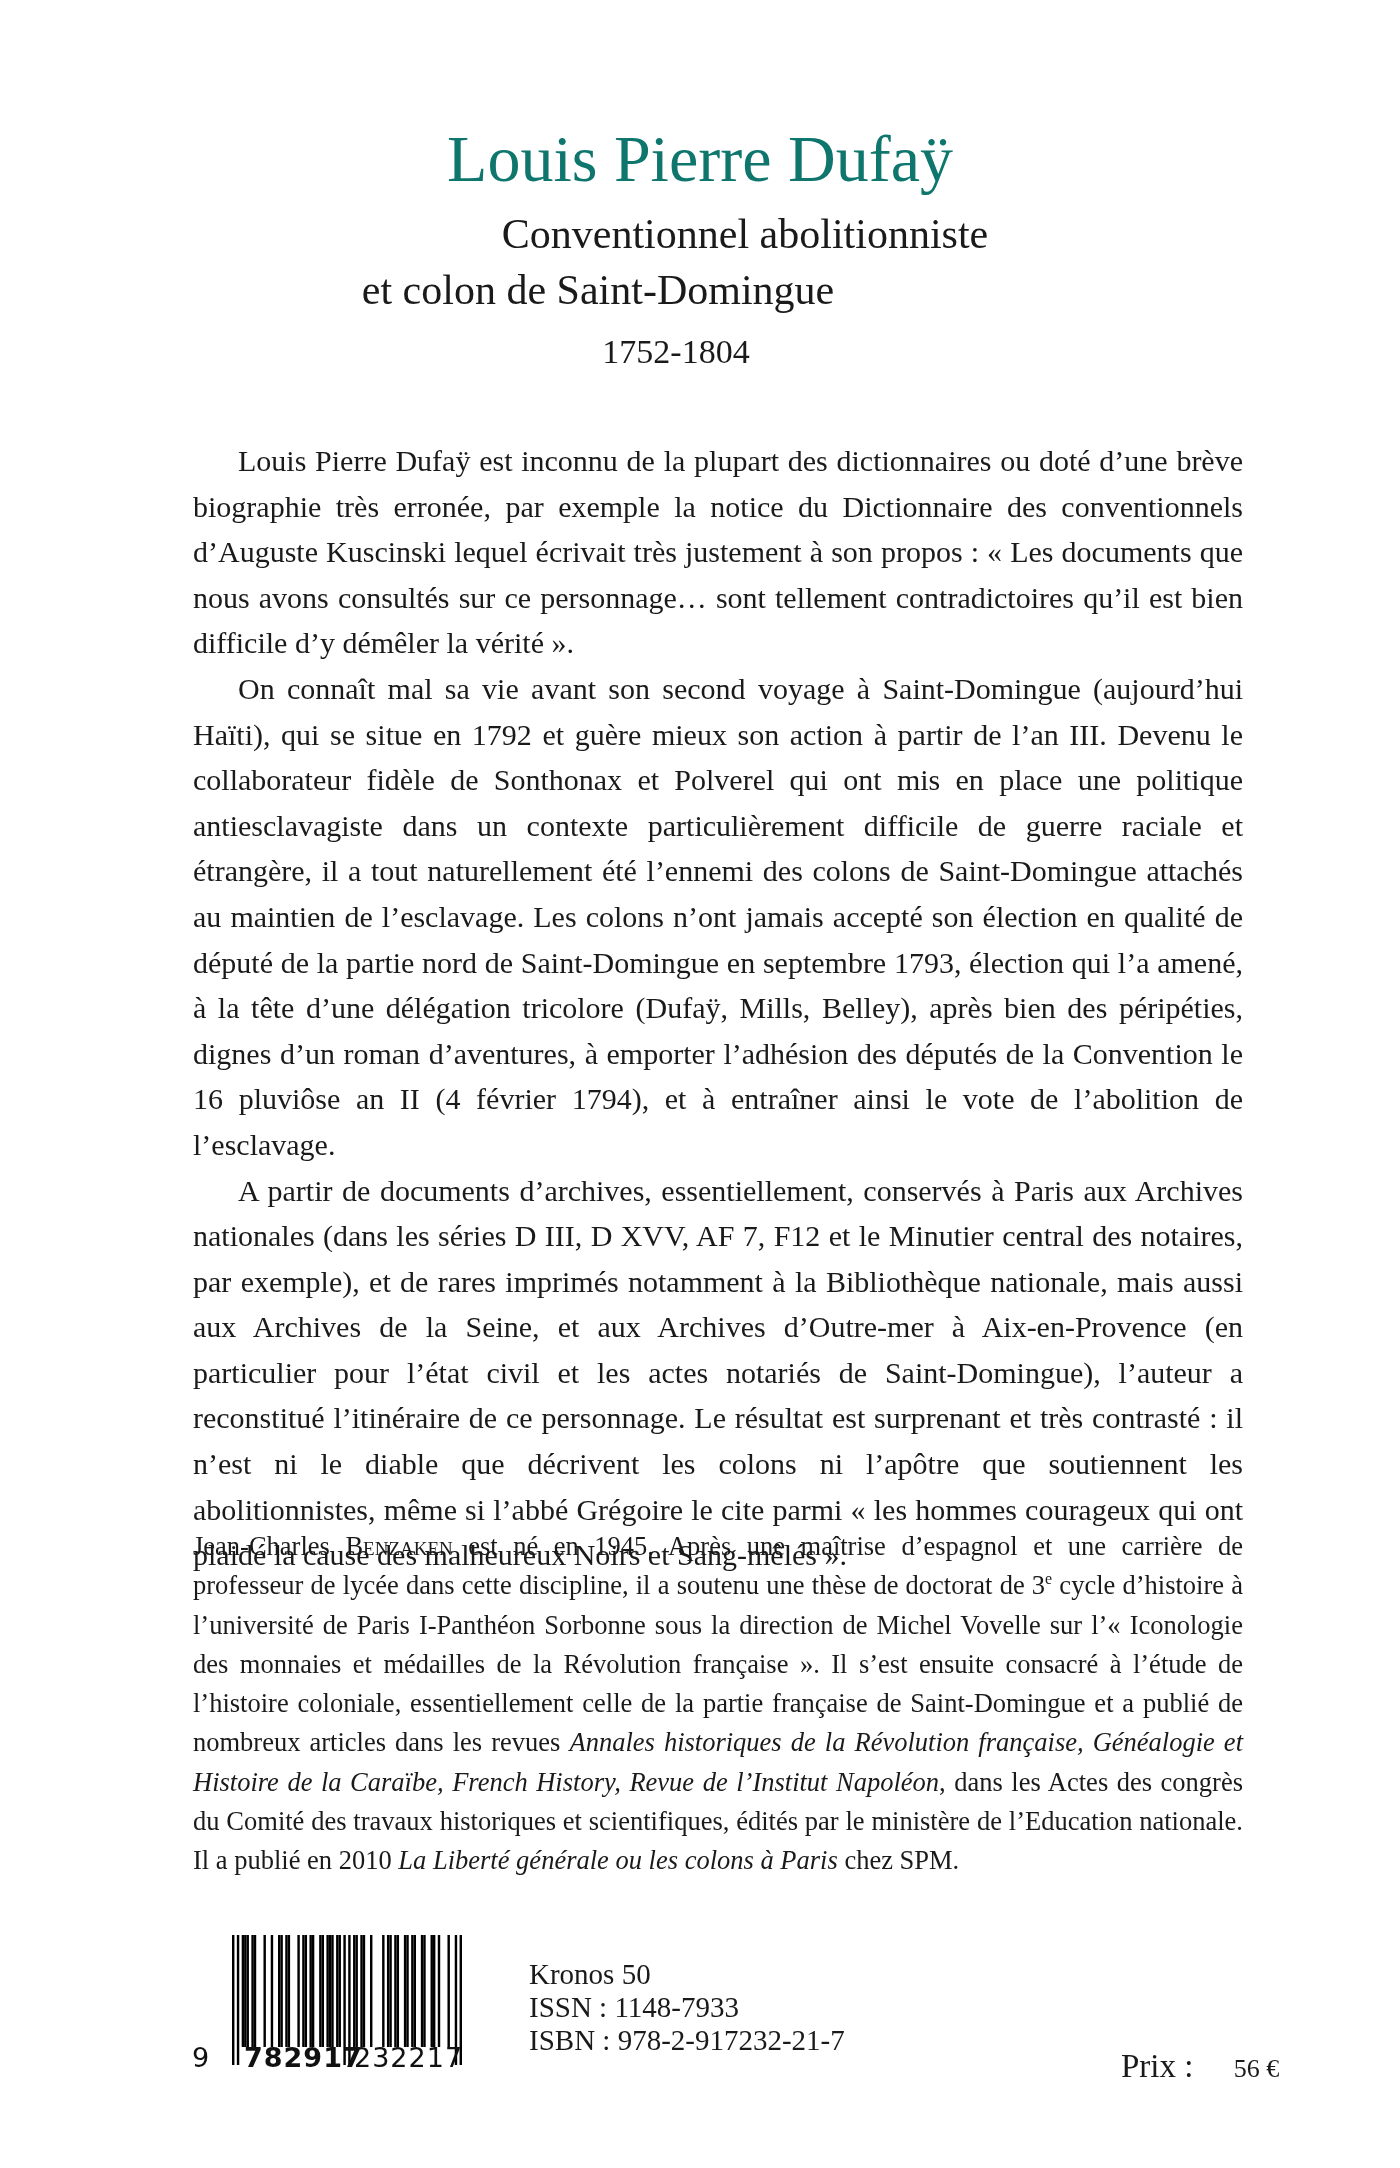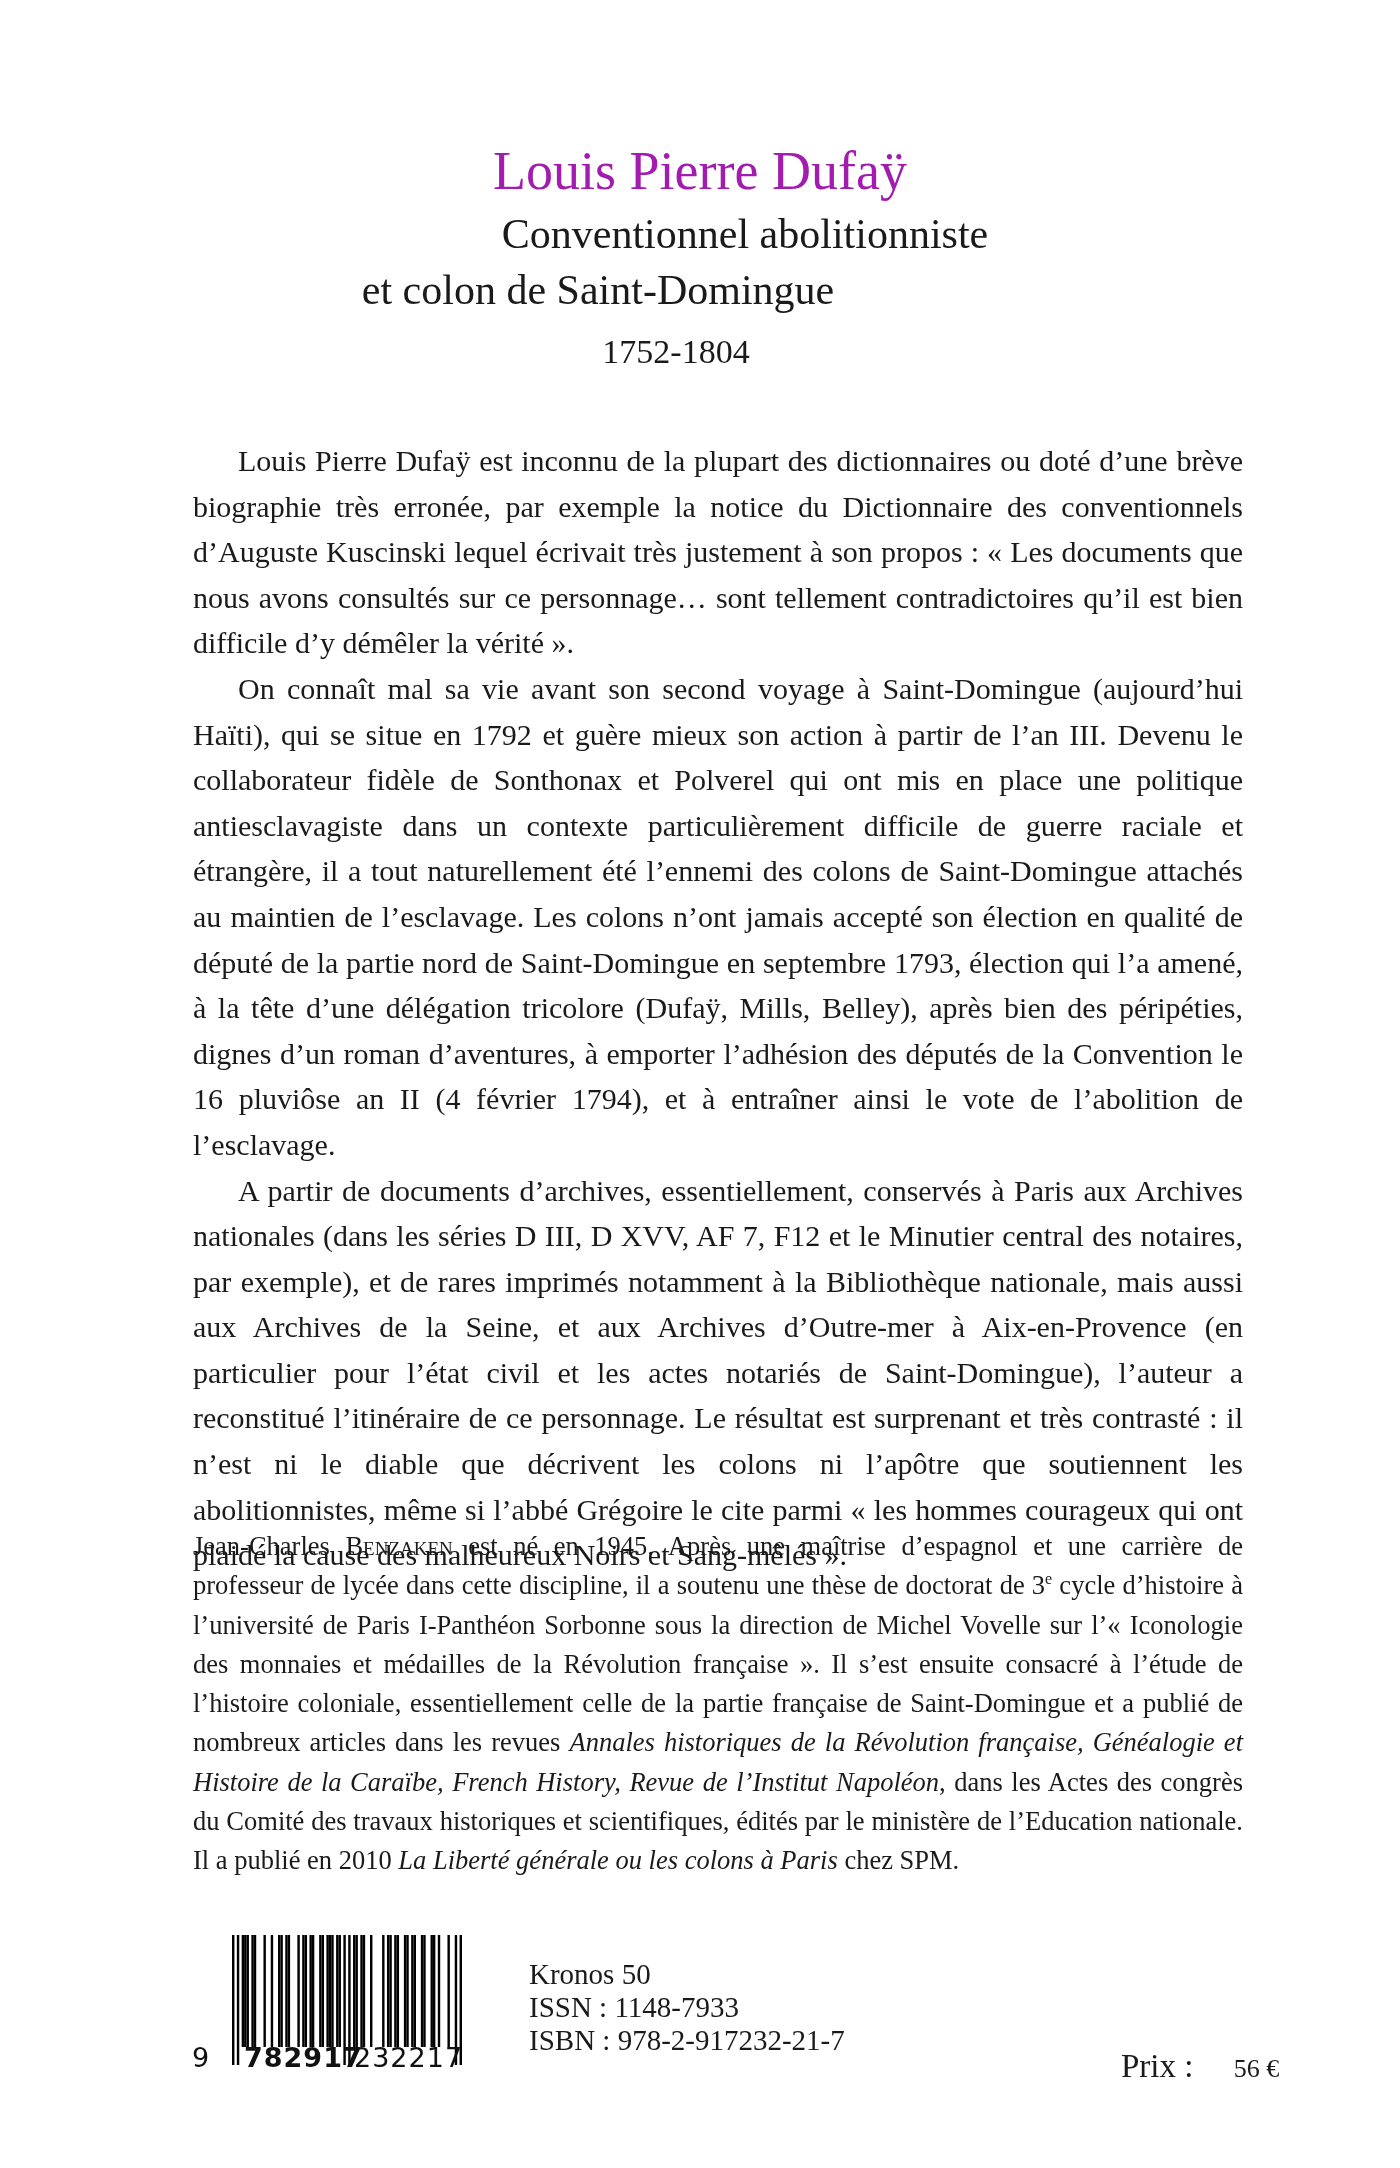--- a/index.html
+++ b/index.html
@@ -1,22 +1,22 @@
 <!DOCTYPE html>
 <html><head>
   <meta charset="utf-8">
   <style>
     html, body { margin: 0; padding: 0; }
     body {
       width: 1400px; height: 2168px; background: #ffffff; color: #1a1a1a;
       font-family: "Liberation Serif", "DejaVu Serif", serif;
       position: relative; overflow: hidden;
     }
-    .book-title { position: absolute; top: 138px; left: 0; width: 1400px; text-align: center;
-      font-size: 54px; line-height: 66px; color: #a21caf; }
+    .book-title { position: absolute; top: 126px; left: 0; width: 1400px; text-align: center;
+      font-size: 66px; line-height: 66px; color: #0f766e; }
     .subtitle-1 { position: absolute; top: 208px; left: 0; width: 1400px; text-align: center;
       font-size: 42px; line-height: 52px; padding-left: 45px; }
     .subtitle-2 { position: absolute; top: 264px; left: 0; width: 1196px; text-align: center;
       font-size: 42px; line-height: 52px; }
     .dates { position: absolute; top: 332px; left: 0; width: 1352px; text-align: center;
       font-size: 34px; line-height: 40px; }
 
     .body-text { position: absolute; top: 438px; left: 193px; width: 1050px;
       font-size: 30px; line-height: 45.6px; text-align: justify; }
     .body-text p { margin: 0; text-indent: 45px; text-align: justify; }

